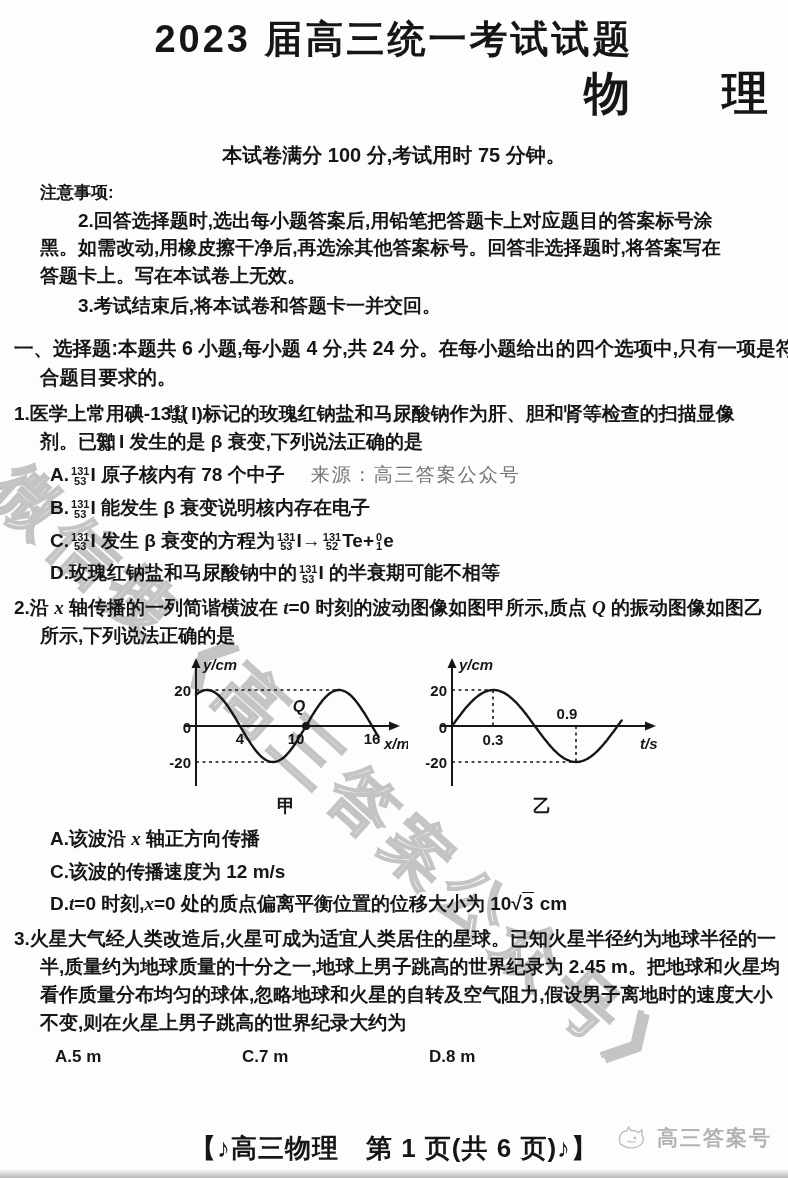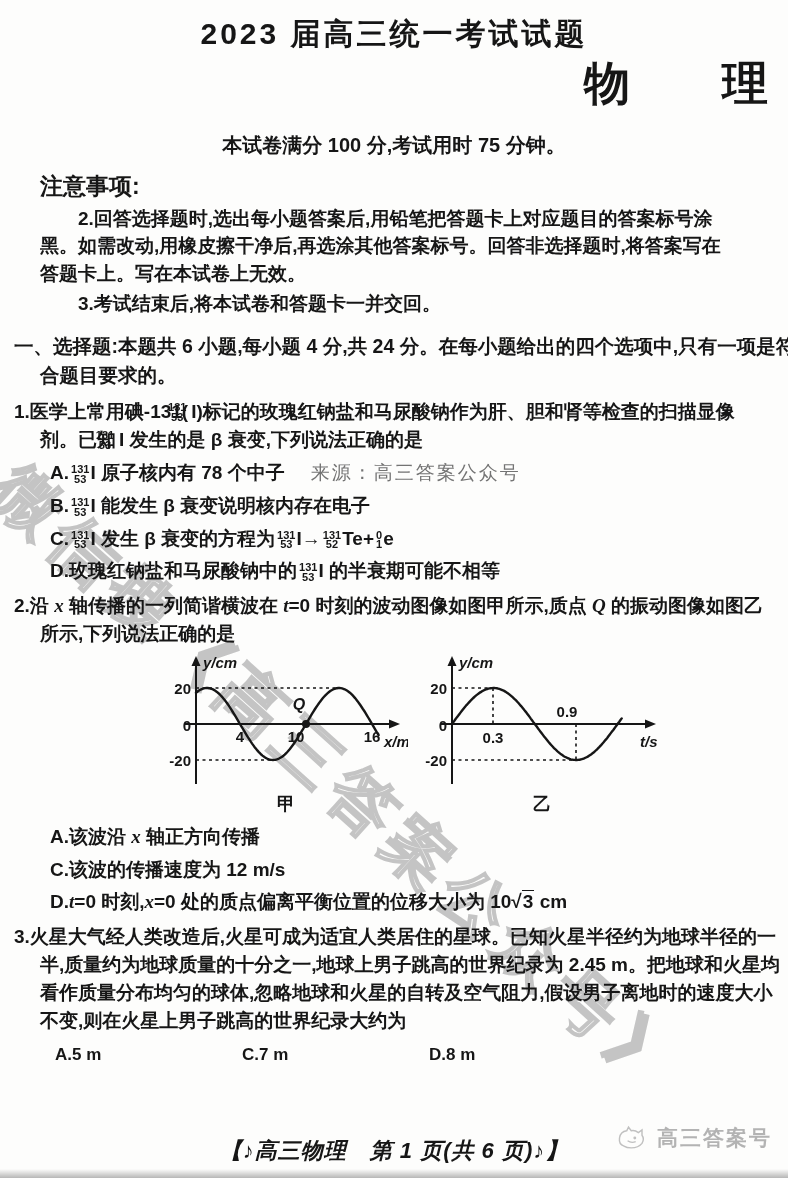--- a/index.html
+++ b/index.html
@@ -7,25 +7,25 @@
     position:relative;
     width:788px;height:1178px;
     margin:0 auto;
     background:#fdfdfc;
     overflow:hidden;
     font-family:"Liberation Sans","DejaVu Sans",sans-serif;
     color:#161616;
   }
   .content{position:relative;z-index:2;}
 
-  .doc-title{margin:14px 20px 0;text-align:center;font-size:30px;font-weight:800;letter-spacing:3px;}
+  .doc-title{margin:14px 20px 0;text-align:center;font-size:38px;font-weight:800;letter-spacing:3px;}
   .doc-subject{margin:2px 20px 0;text-align:right;font-size:46px;font-weight:800;line-height:1.15;}
   .exam-info{margin:22px 20px 0;text-align:center;font-size:20px;font-weight:700;}
 
-  .notice-heading{margin:12px 0 0 40px;font-size:23px;font-weight:800;}
+  .notice-heading{margin:12px 0 0 40px;font-size:17px;font-weight:800;}
   .notice-item{
     margin:3px 20px 0 40px;width:716px;
     font-size:19px;font-weight:600;line-height:1.44;
     text-indent:2em;white-space:pre-wrap;
   }
 
   .section-heading{
     margin:15px 0 0 14px;width:756px;
     font-size:19.5px;font-weight:800;line-height:1.47;
     padding-left:26px;text-indent:-26px;white-space:pre-wrap;
@@ -52,21 +52,21 @@
   .guide{stroke:#161616;stroke-width:1.6;stroke-dasharray:3 3.5;fill:none;}
   .tick{font-size:15px;}
   .axlabel{font-size:15px;font-style:italic;}
   .figcap{font-size:18px;}
 
   .q3-options{display:flex;margin:10px 0 0 55px;font-size:17px;font-weight:650;}
   .q3-options span{width:187px;}
 
   .footer{
     position:absolute;left:0;right:0;bottom:12px;z-index:2;
-    text-align:center;font-size:22px;font-weight:700;letter-spacing:1px;font-style:italic;
+    text-align:center;font-size:26px;font-weight:700;letter-spacing:1px;
   }
 
   .wm-diagonal{
     position:absolute;left:34px;top:446px;z-index:1;
     font-size:66px;font-weight:700;letter-spacing:9px;white-space:nowrap;
     transform:rotate(42deg);transform-origin:0 0;
     color:rgba(140,140,140,0.28);
     -webkit-text-stroke:2px #c4c4c4;
     -webkit-text-fill-color:transparent;
     pointer-events:none;

